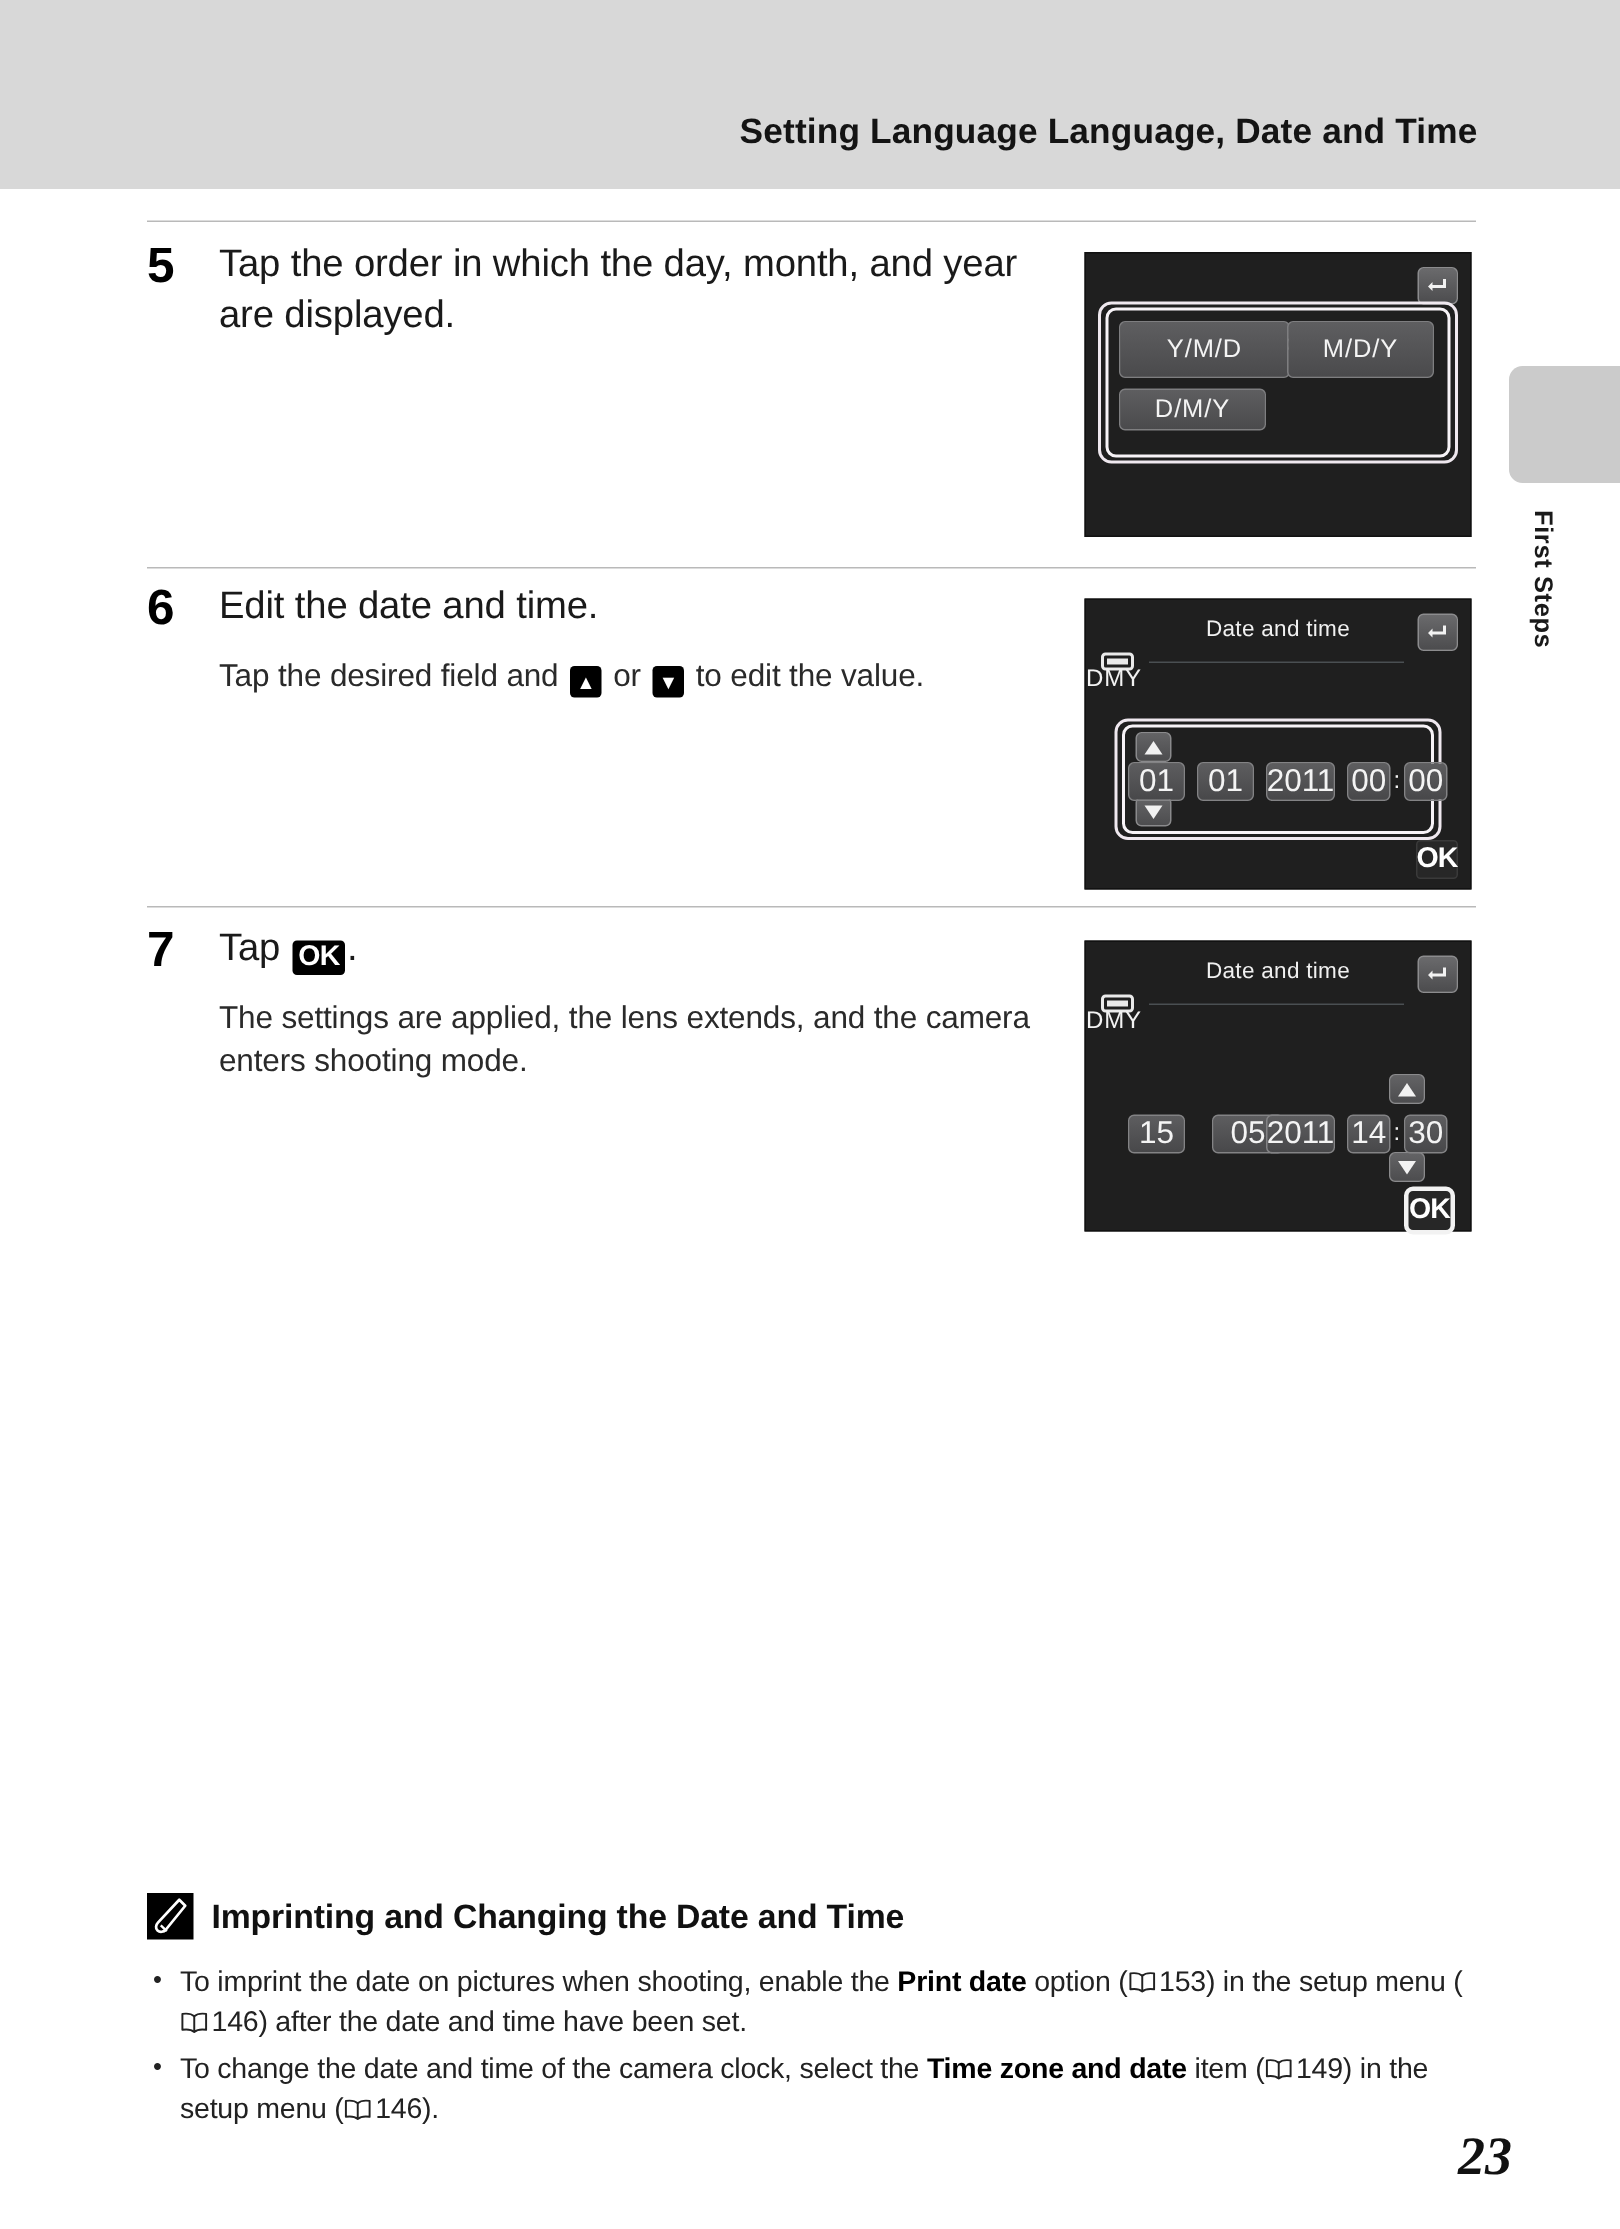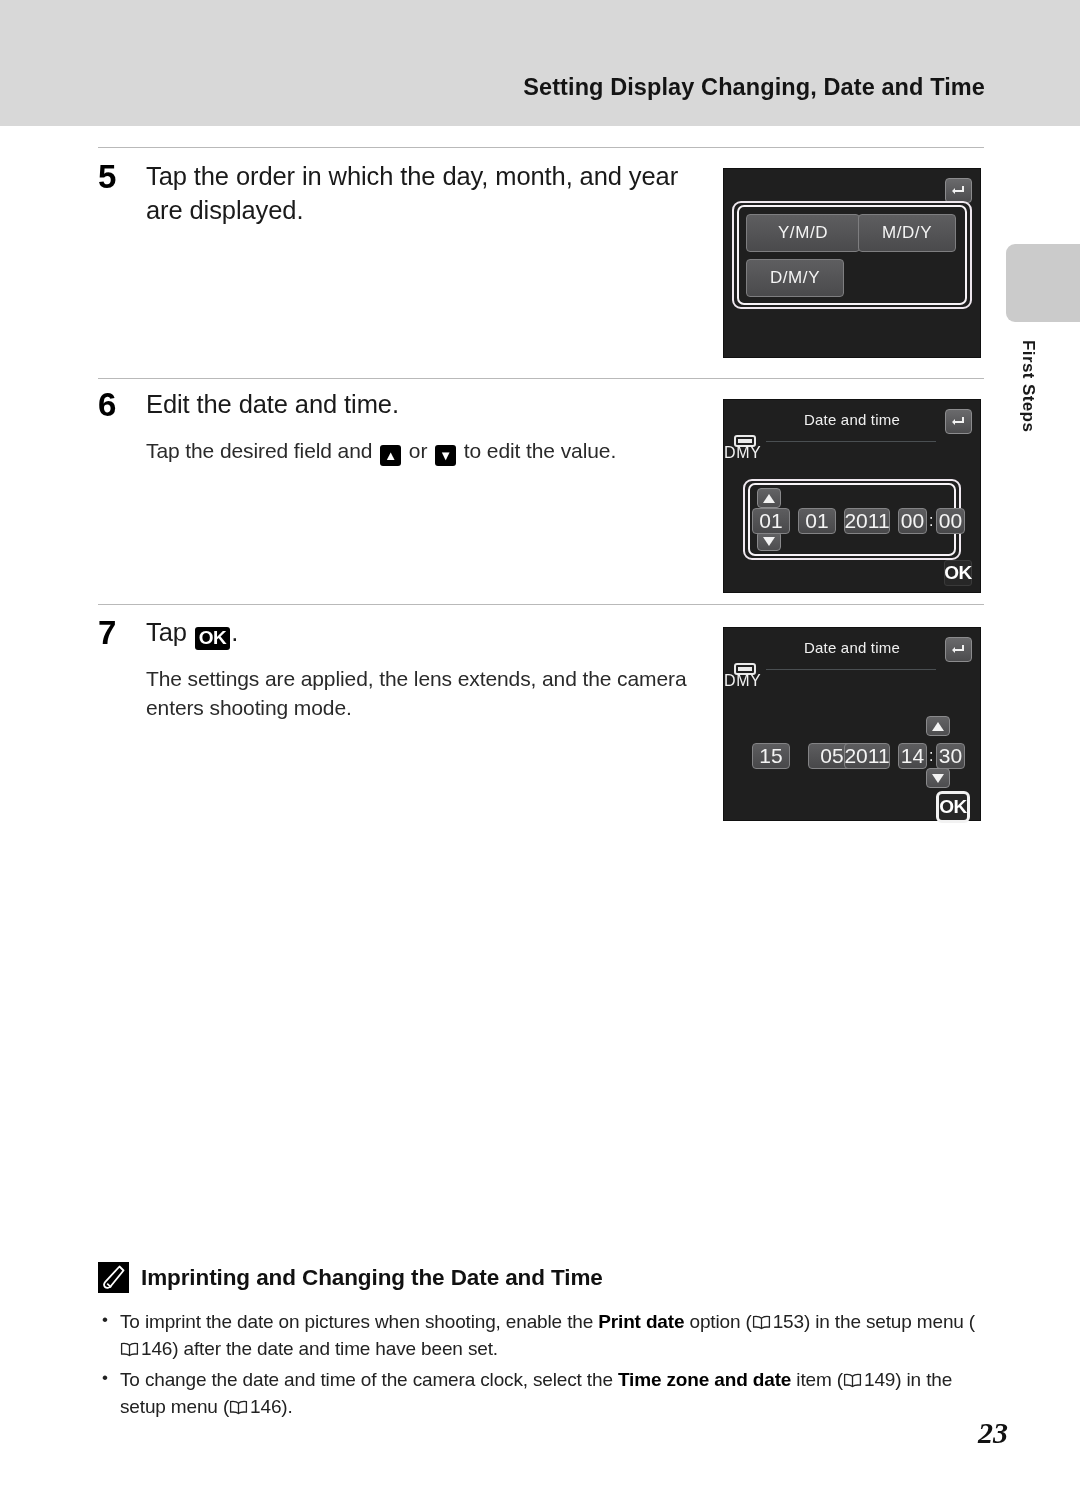--- a/index.html
+++ b/index.html
@@ -341,30 +341,30 @@
     margin-right: 2px;
   }
 
   
   .page-num {
     position: absolute;
     right: 72px;
     top: 1416px;
     font-family: "Liberation Serif", serif;
     font-style: italic;
-    font-size: 30px;
+    font-size: 36px;
     font-weight: bold;
     color: #111;
   }
 </style>
 </head>
 <body>
 
 <div class="header-band"></div>
-<div class="header-title">Setting Display Changing, Date and Time</div>
+<div class="header-title">Setting Language Language, Date and Time</div>
 
 <div class="side-tab"></div>
 <div class="side-tab-label">First Steps</div>
 
 <div class="rule r1"></div>
 <div class="rule r2"></div>
 <div class="rule r3"></div>
 
 <div class="step step5">
   <div class="step-num">5</div>
@@ -403,21 +403,21 @@
   <div class="lcd-backbtn" style="top:9px;">
     <svg width="15" height="14" viewBox="0 0 15 14" aria-hidden="true">
       <path d="M11 2 V6 H4 V4 L1 7 L4 10 V8 H13 V2 Z" fill="#f2f2f2"></path>
     </svg>
   </div>
   <div class="sel-frame-outer" style="left:8px; top:32px; width:240px; height:108px;"></div>
   <div class="sel-frame-inner" style="left:13px; top:36px; width:230px; height:100px;"></div>
 
   <div class="fmt-btn" style="left:22px; top:45px; width:114px; height:38px;">Y/M/D</div>
   <div class="fmt-btn" style="left:134px; top:45px; width:98px; height:38px;">M/D/Y</div>
-  <div class="fmt-btn" style="left:22px; top:90px; width:98px; height:38px;">D/M/Y</div>
+  <div class="fmt-btn" style="left:22px; top:90px; width:98px; height:28px;">D/M/Y</div>
 </div>
 
 <div class="lcd" id="lcd-datetime1">
   <div class="lcd-title" style="top:11px;">Date and time</div>
   <div class="lcd-backbtn" style="top:9px;">
     <svg width="15" height="14" viewBox="0 0 15 14" aria-hidden="true">
       <path d="M11 2 V6 H4 V4 L1 7 L4 10 V8 H13 V2 Z" fill="#f2f2f2"></path>
     </svg>
   </div>
   <div class="battery" style="left:10px; top:35px;"></div>

